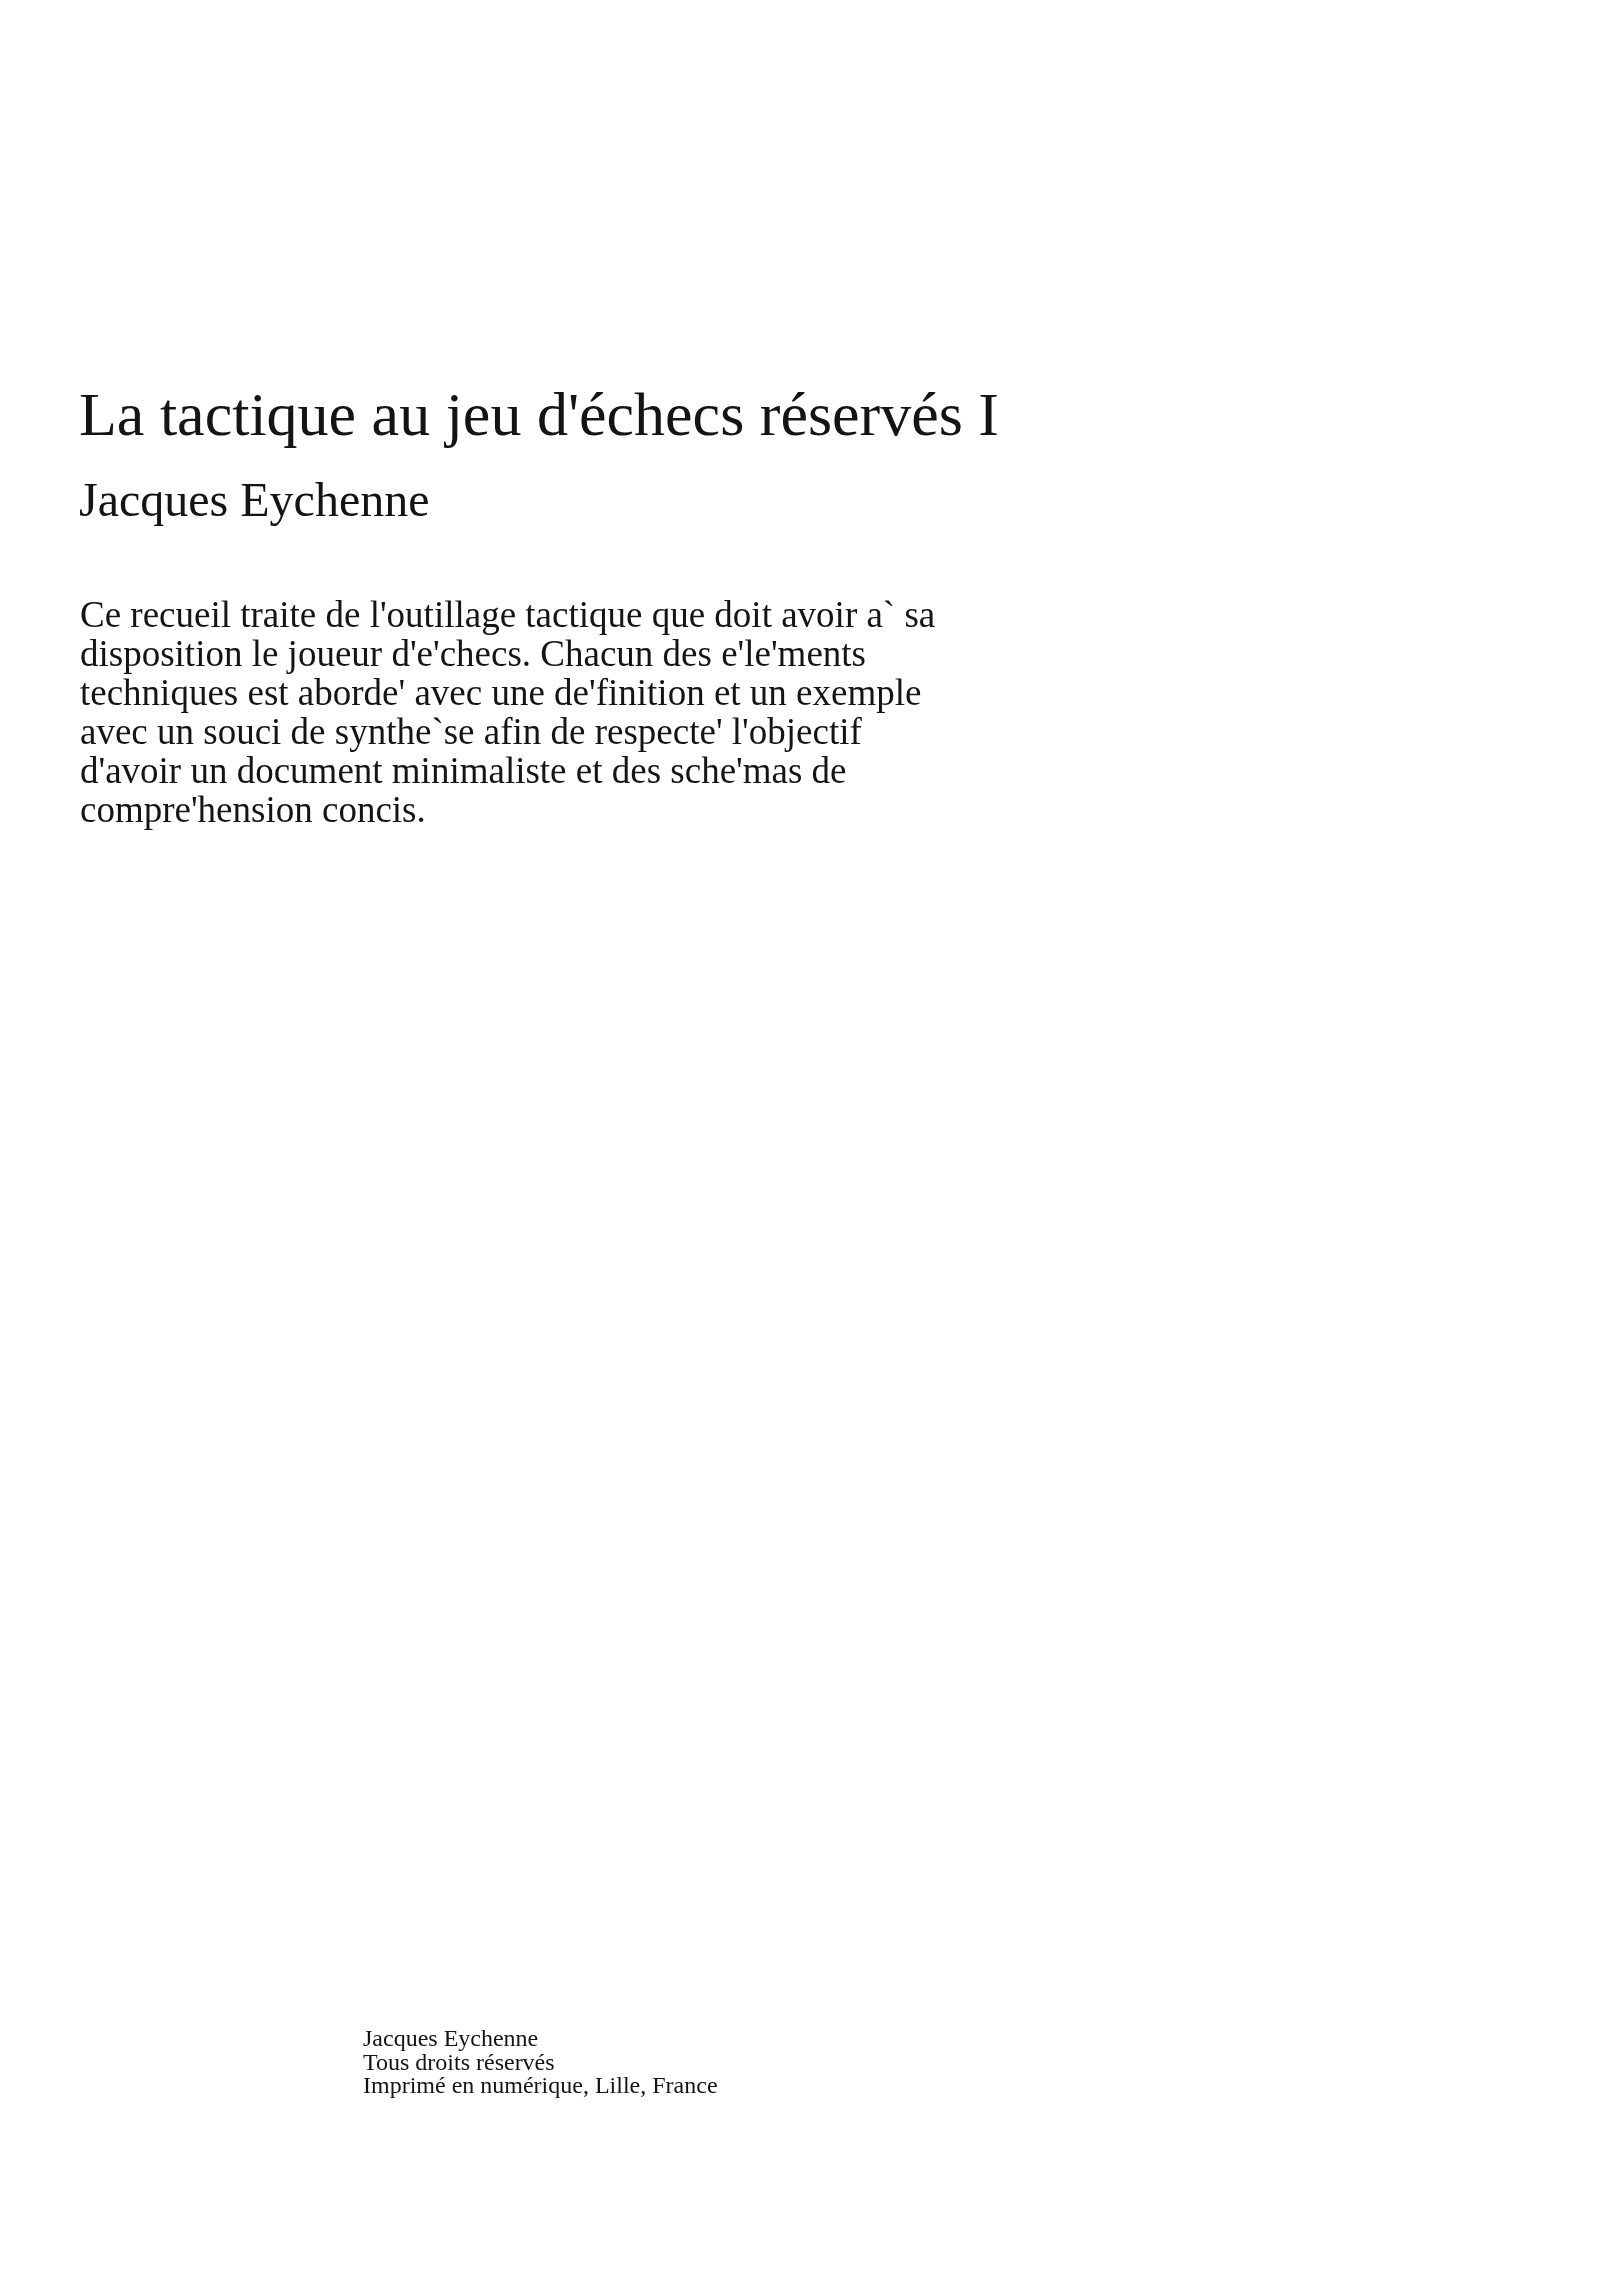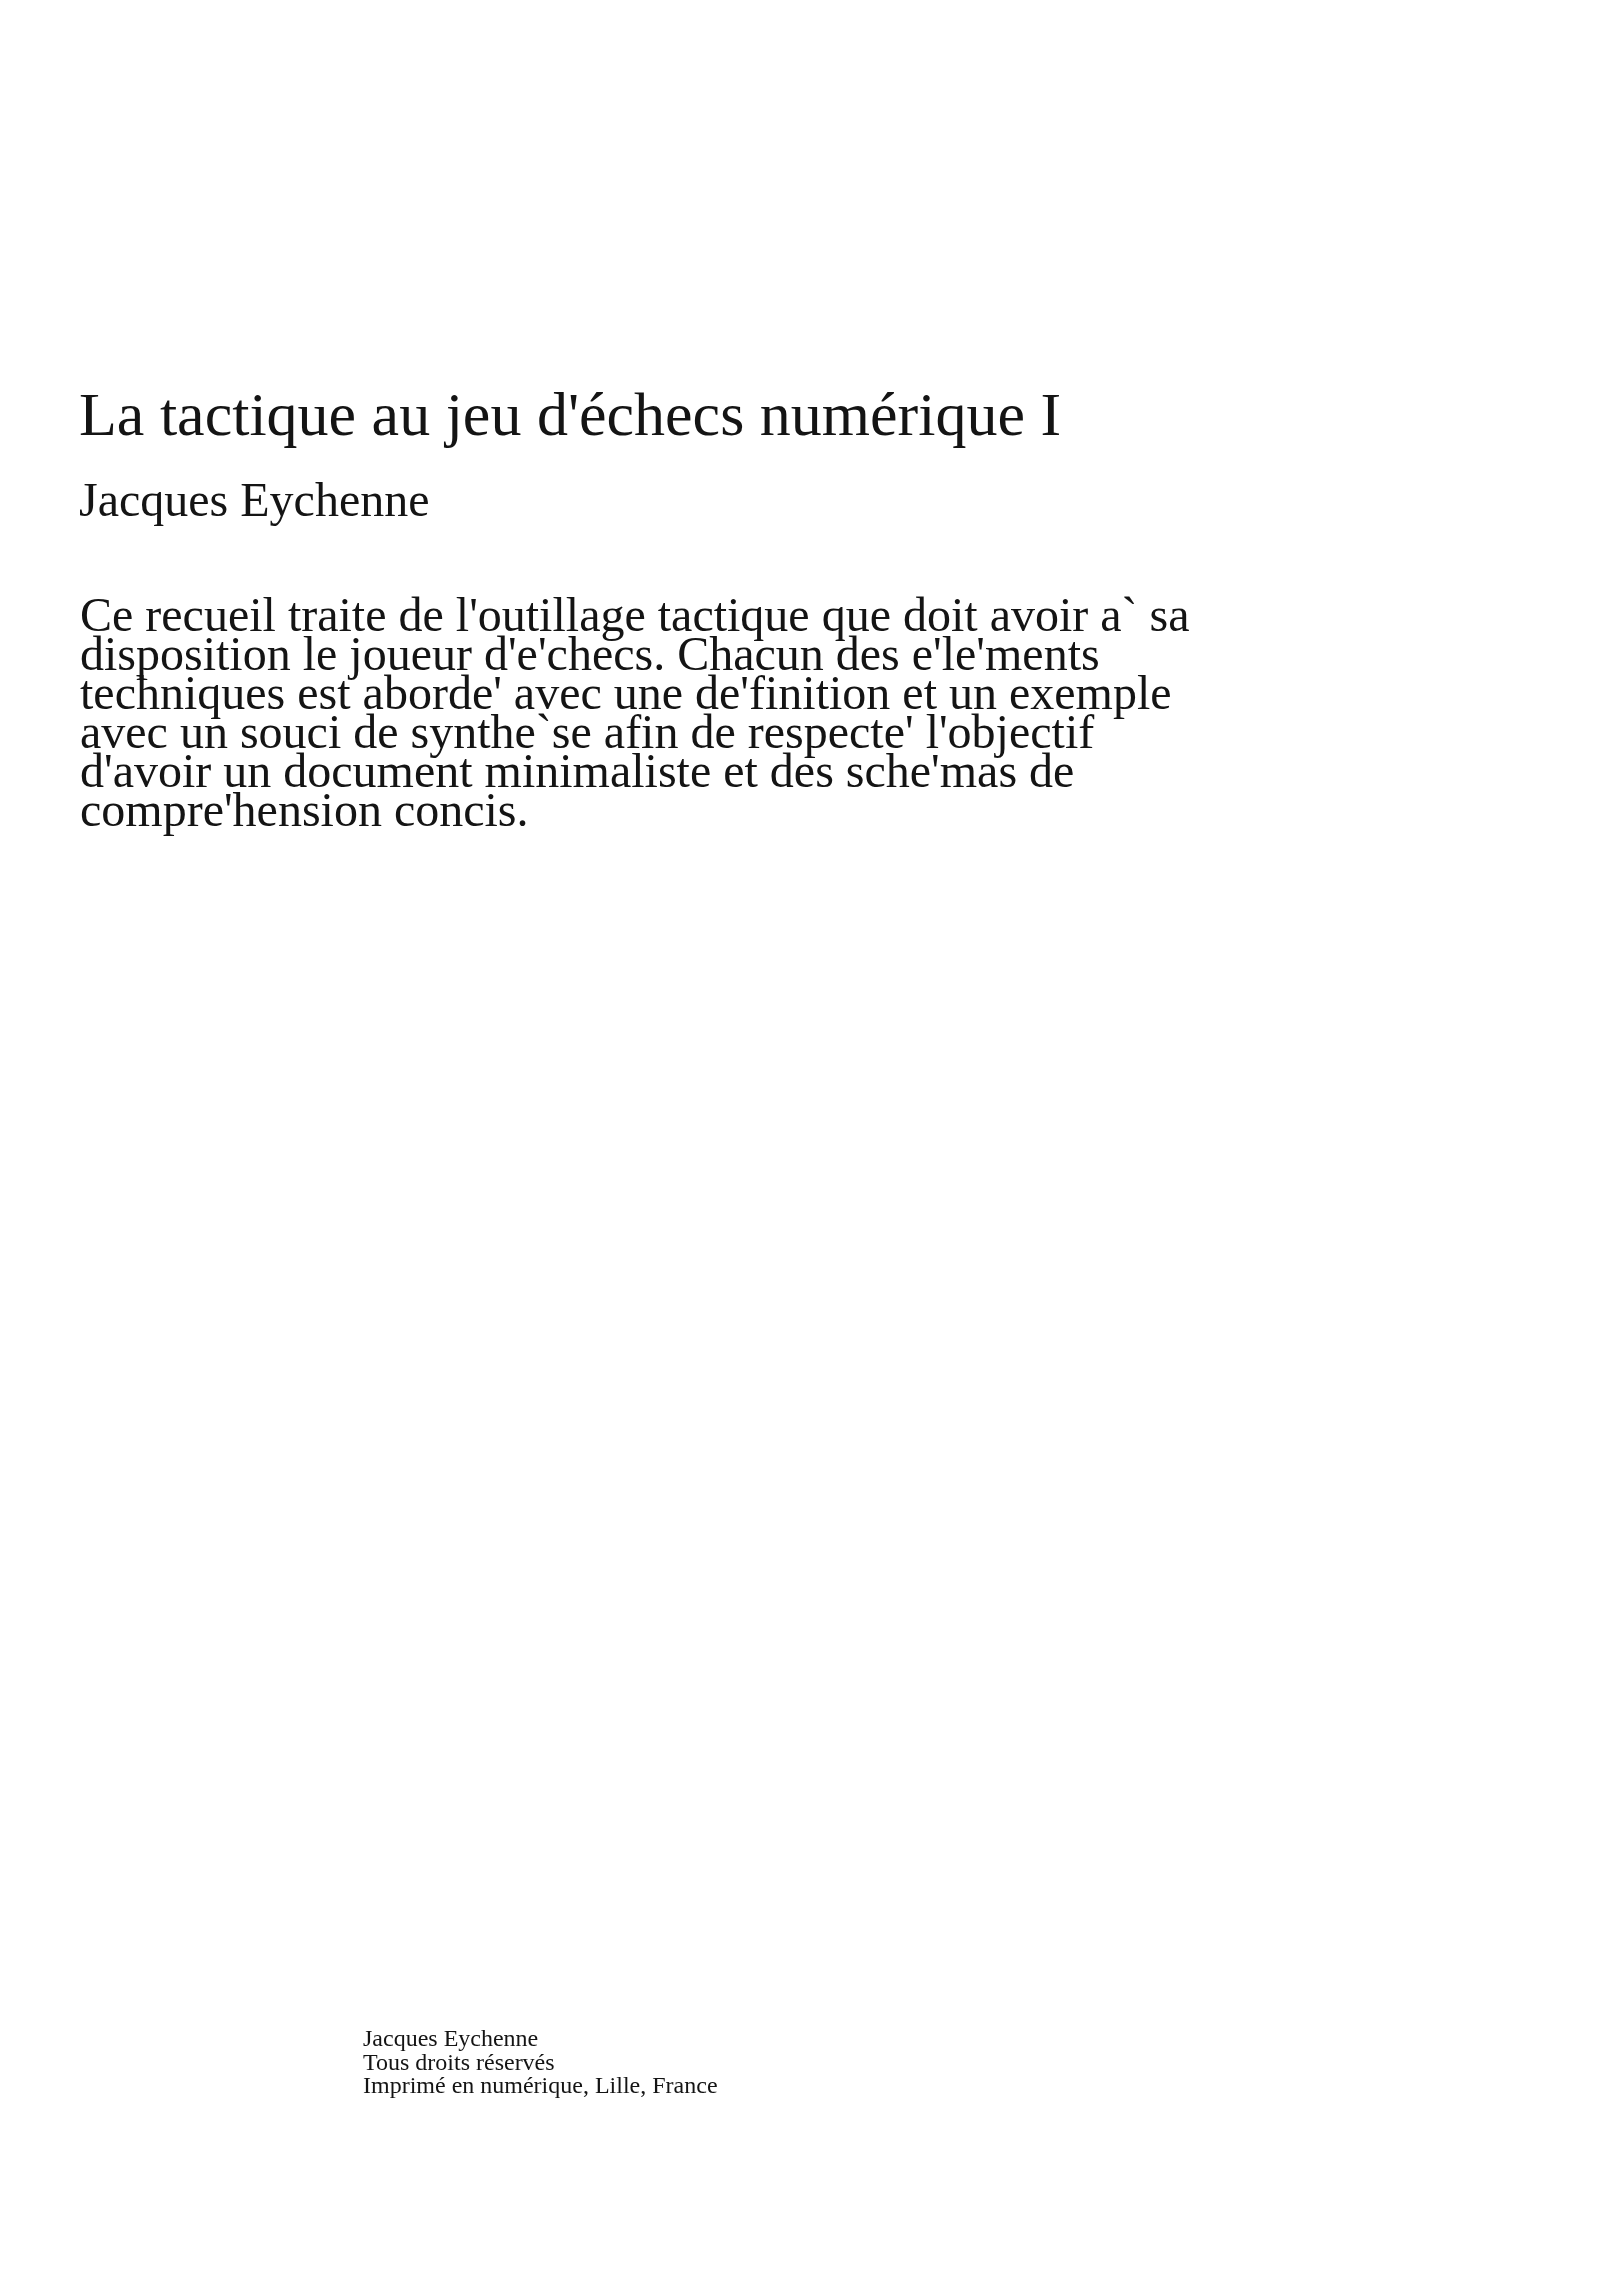--- a/index.html
+++ b/index.html
@@ -32,36 +32,36 @@
   }
   .author {
     left: 79px;
     top: 476px;
     font-size: 48px;
     line-height: 48px;
   }
   .description {
     left: 80px;
     top: 595px;
-    font-size: 48px;
+    font-size: 37px;
     line-height: 39px;
   }
   .colophon {
     left: 363px;
     top: 2027px;
     font-size: 24px;
     line-height: 23.6px;
   }
 </style>
 </head>
 <body>
 
 <div class="page">
 
-  <h1 class="txt title">La tactique au jeu d'échecs numérique I</h1>
+  <h1 class="txt title">La tactique au jeu d'échecs réservés I</h1>
 
   <div class="txt author">Jacques Eychenne</div>
 
   <p class="txt description">Ce recueil traite de l'outillage tactique que doit avoir a` sa
 disposition le joueur d'e'checs. Chacun des e'le'ments
 techniques est aborde' avec une de'finition et un exemple
 avec un souci de synthe`se afin de respecte' l'objectif
 d'avoir un document minimaliste et des sche'mas de
 compre'hension concis.</p>
 

